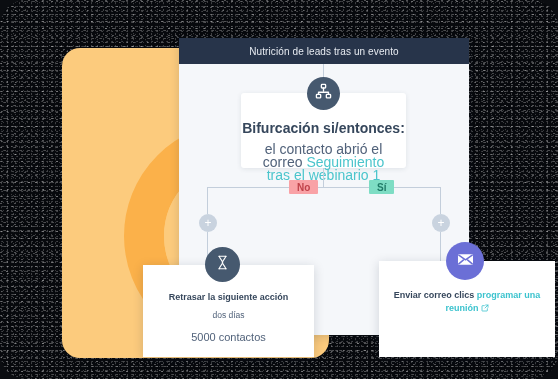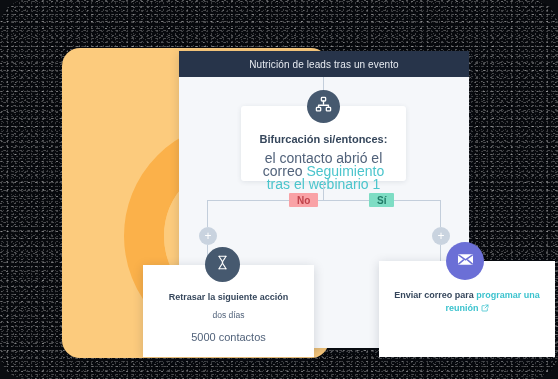--- a/index.html
+++ b/index.html
@@ -66,21 +66,21 @@
     position: absolute;
     left: 102px; top: 114px;
     width: 148px; height: 148px;
     border-radius: 50%;
     background: #FCCB7D;
   }
 
   
   .workflow-card {
     position: absolute;
-    left: 157px; top: 33px;
+    left: 157px; top: 20px;
     width: 290px; height: 297px;
     background: #F5F7FA;
     box-shadow: 0 2px 9px rgba(20,30,50,0.16);
   }
   .workflow-header {
     height: 26px;
     background: #27344A;
     display: flex;
     align-items: center;
     justify-content: center;
@@ -119,21 +119,21 @@
     position: absolute;
     left: 62px; top: 29px;
     width: 165px; height: 75px;
     background: #FFFFFF;
     border-radius: 3px;
     box-shadow: 0 1px 5px rgba(30,45,70,0.10);
     text-align: center;
     padding-top: 27px;
   }
   .branch-title {
-    font-size: 11px;
+    font-size: 14px;
     font-weight: bold;
     color: #36475C;
     margin-bottom: 7px;
   }
   .branch-desc {
     font-size: 14px;
     color: #51627A;
     line-height: 13px;
     padding: 0 10px;
   }
@@ -326,21 +326,21 @@
     </div>
 
     <div class="action-card card-delay">
       <div class="card-title">Retrasar la siguiente acción</div>
       <div class="card-sub">dos días</div>
       <div class="card-meta">5000 contactos</div>
     </div>
 
     <div class="action-card card-email">
       <div class="card-title">
-        <span>Enviar correo para </span><span class="accent-teal">programar una reunión</span><span class="ext-icon accent-teal">
+        <span>Enviar correo clics </span><span class="accent-teal">programar una reunión</span><span class="ext-icon accent-teal">
           <svg width="8" height="8" viewBox="0 0 24 24" fill="none" stroke="#3CC3CE" stroke-width="2.4" stroke-linecap="round" stroke-linejoin="round">
             <path d="M14 3h7v7"></path>
             <path d="M21 3l-9 9"></path>
             <path d="M19 14v6a1 1 0 0 1-1 1H4a1 1 0 0 1-1-1V6a1 1 0 0 1 1-1h6"></path>
           </svg>
         </span>
       </div>
     </div>
 
   </div>

